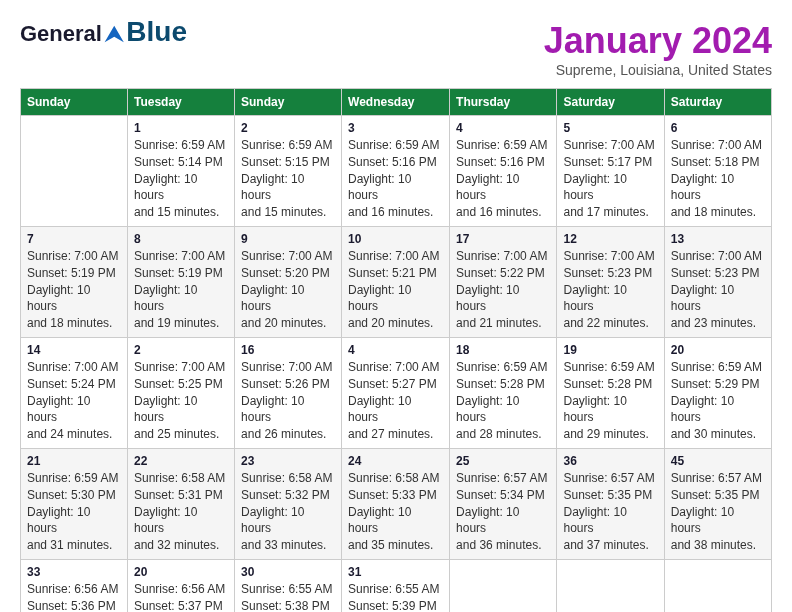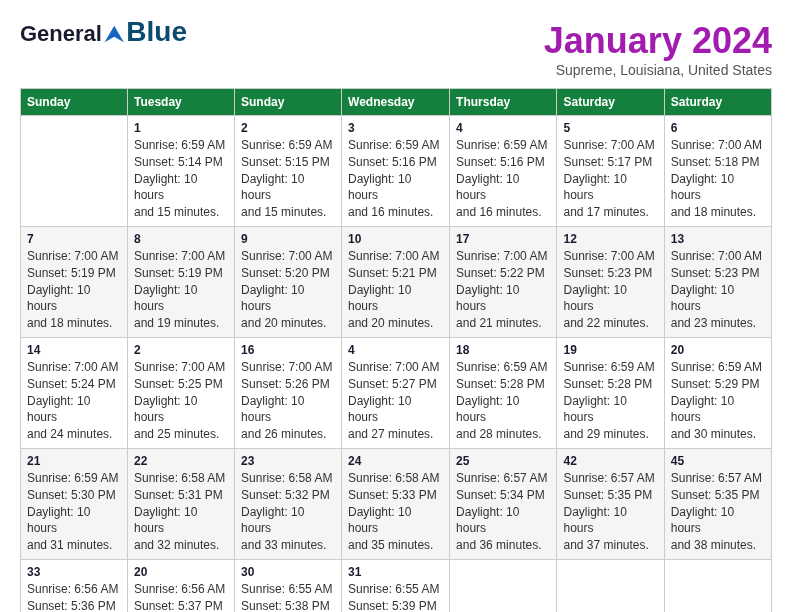--- a/index.html
+++ b/index.html
@@ -291,21 +291,21 @@
 and 35 minutes.</div>
         </td>
         <td>
           <span class="day-num">25</span>
           <div class="day-info" style="white-space: pre-line;">Sunrise: 6:57 AM
 Sunset: 5:34 PM
 Daylight: 10 hours
 and 36 minutes.</div>
         </td>
         <td>
-          <span class="day-num">42</span>
+          <span class="day-num">36</span>
           <div class="day-info" style="white-space: pre-line;">Sunrise: 6:57 AM
 Sunset: 5:35 PM
 Daylight: 10 hours
 and 37 minutes.</div>
         </td>
         <td>
           <span class="day-num">45</span>
           <div class="day-info" style="white-space: pre-line;">Sunrise: 6:57 AM
 Sunset: 5:35 PM
 Daylight: 10 hours

